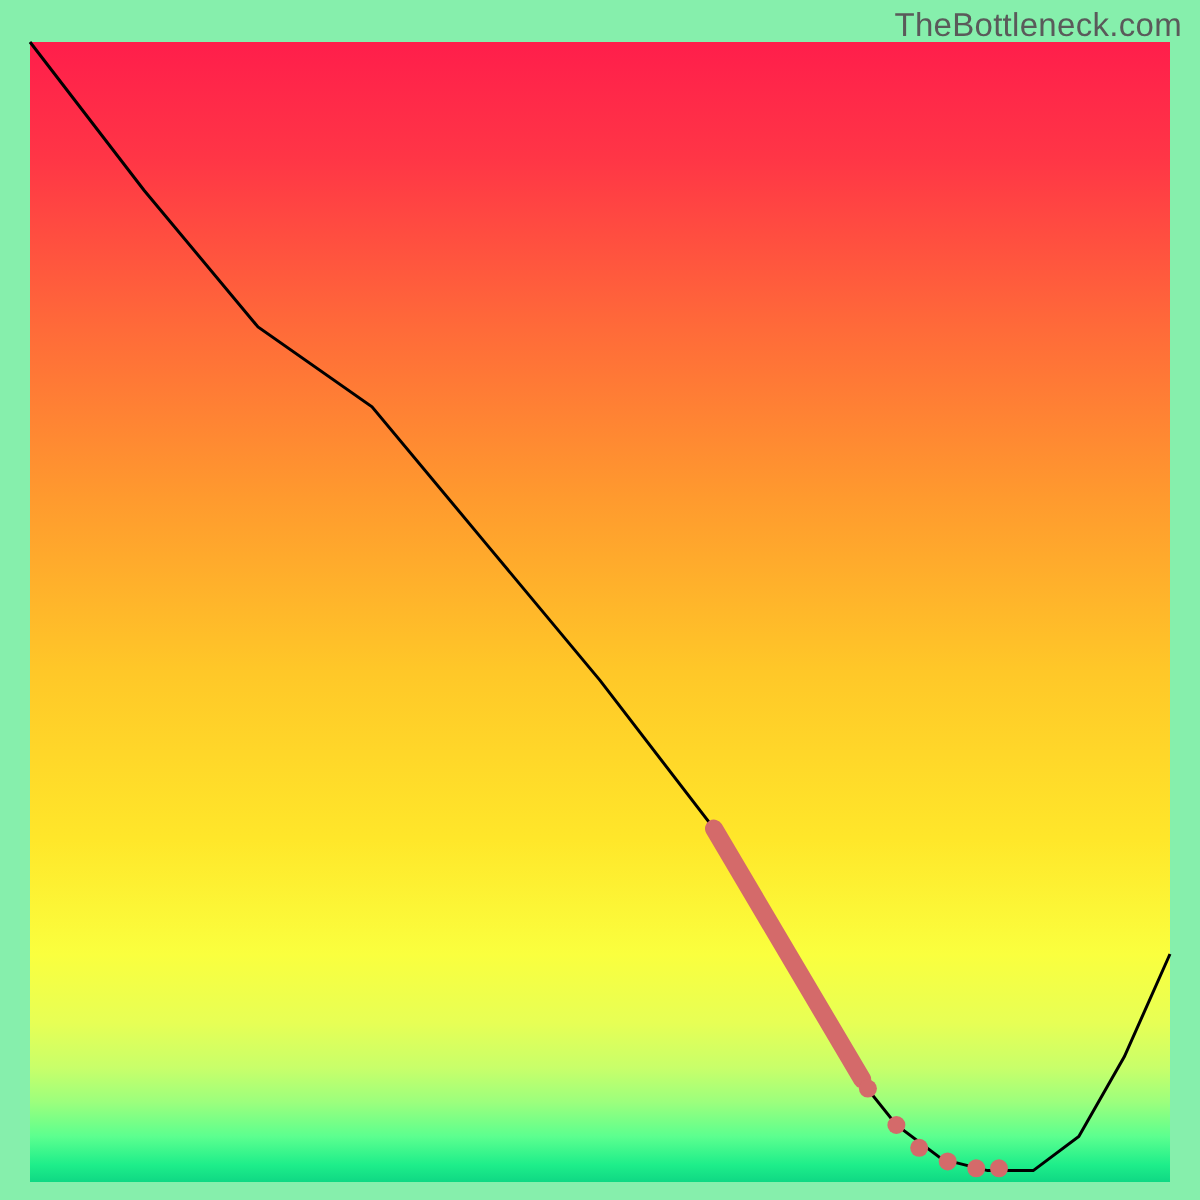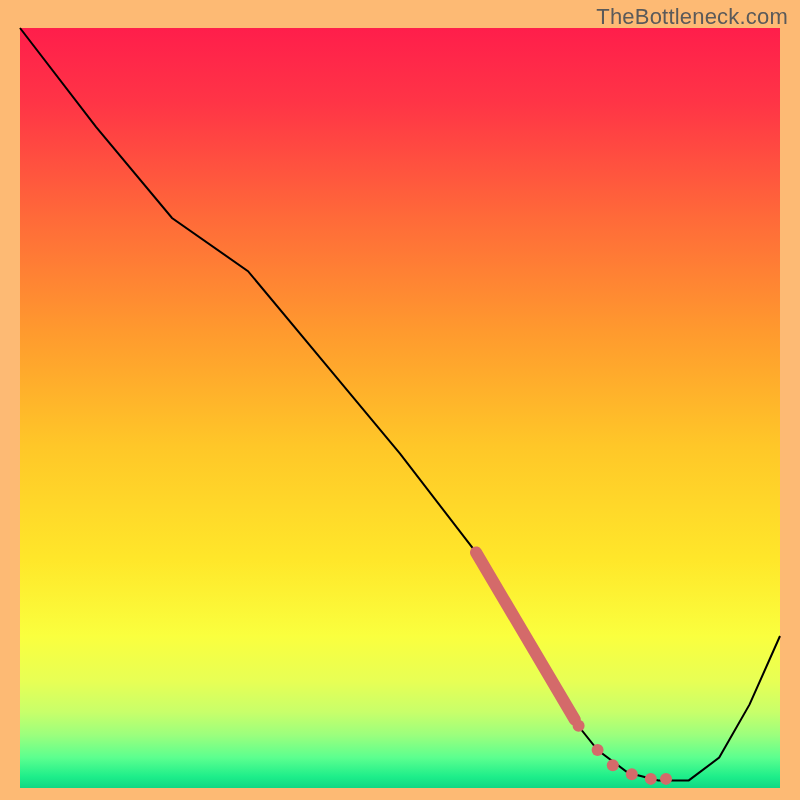--- a/index.html
+++ b/index.html
@@ -6,21 +6,21 @@
     margin: 0;
     padding: 0;
     width: 800px;
     height: 800px;
     overflow: hidden;
     font-family: Arial, Helvetica, sans-serif;
   }
   .outer {
     width: 800px;
     height: 800px;
-    background: #fdba74;
+    background: #86efac;
     position: relative;
   }
   .watermark {
     position: absolute;
     top: 4px;
     right: 12px;
     font-size: 22px;
     font-weight: 500;
     color: #5a5a5a;
     letter-spacing: 0.2px;

